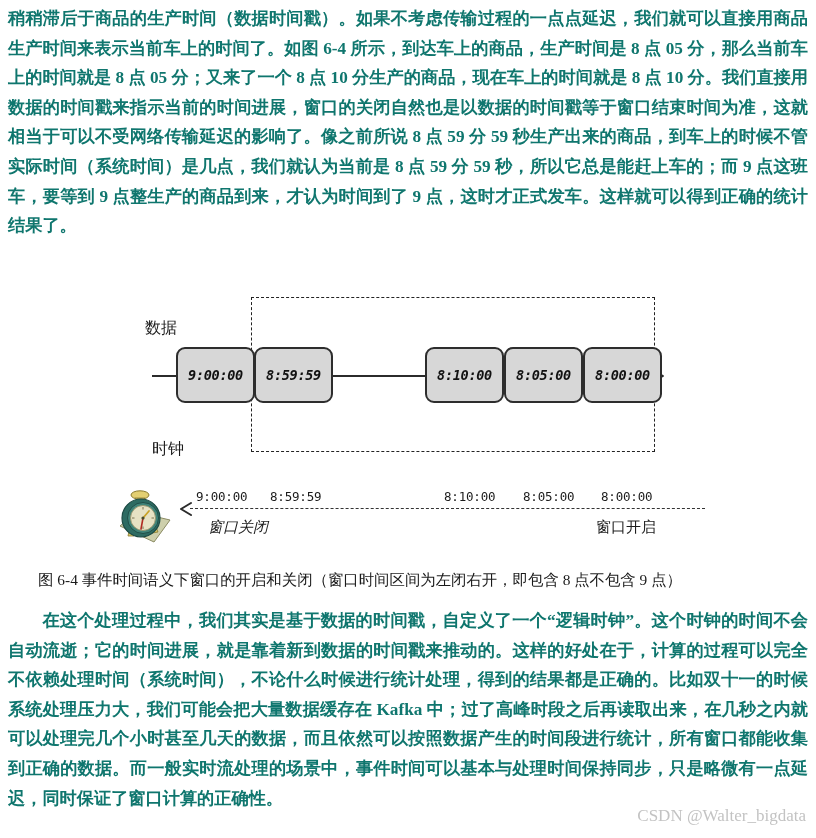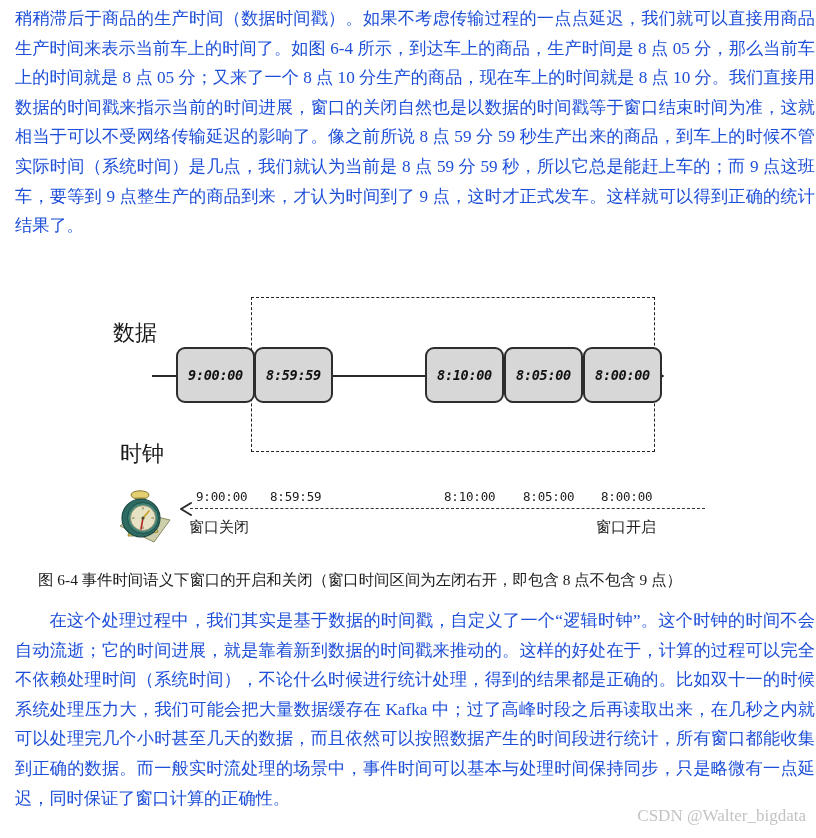--- a/index.html
+++ b/index.html
@@ -12,48 +12,50 @@
     height: 838px;
     position: relative;
     font-family: "Liberation Serif", "DejaVu Serif", serif;
     color: #1c1c1c;
     overflow: hidden;
   }
 
   
   .prose {
     position: absolute;
-    left: 15px;
+    left: 8px;
     width: 800px;
     font-size: 17.2px;
     line-height: 29.6px;
     text-align: justify;
     text-justify: inter-ideograph;
     letter-spacing: 0px;
-    color: #1d4ed8;
+    color: #0f766e;
+    font-weight: bold;
   }
   #para-top { top: 4px; }
   #para-bottom { top: 606px; }
   .indent { text-indent: 2em; }
 
   
   #figure {
     position: absolute;
     left: 0px;
     top: 255px;
     width: 816px;
     height: 310px;
   }
 
   .fig-label-cn {
     position: absolute;
     font-family: "DejaVu Sans", "Liberation Sans", sans-serif;
-    font-size: 22px;
-    color: #1b1b1b;
-    white-space: nowrap;
+    font-size: 16px;
+    color: #1b1b1b;
+    white-space: nowrap;
+    margin-left: 32px;
   }
 
   #window-title {
     position: absolute;
     left: 372px;
     top: 8px;
     font-family: "DejaVu Sans Mono", "Liberation Mono", monospace;
     font-size: 16px;
     color: #1b1b1b;
     white-space: nowrap;
@@ -155,21 +157,21 @@
     letter-spacing: -0.2px;
   }
   .axis-note {
     position: absolute;
     top: 263px;
     font-family: "DejaVu Sans", "Liberation Sans", sans-serif;
     font-size: 15px;
     color: #1b1b1b;
     white-space: nowrap;
   }
-  #note-close { left: 189px; }
+  #note-close { left: 208px; font-style: italic; }
   #note-open  { left: 596px; }
 
   #clock-icon {
     position: absolute;
     left: 114px;
     top: 486px;
     width: 62px;
     height: 62px;
   }
 

